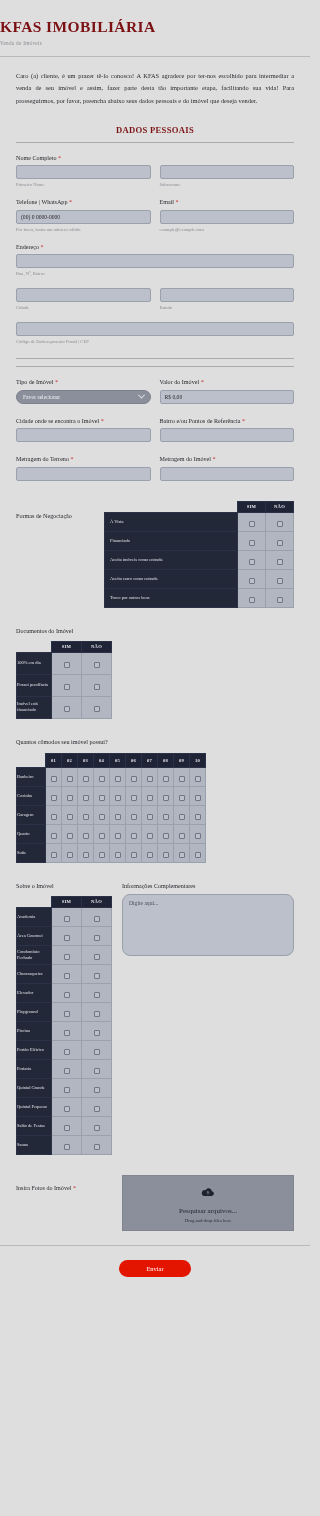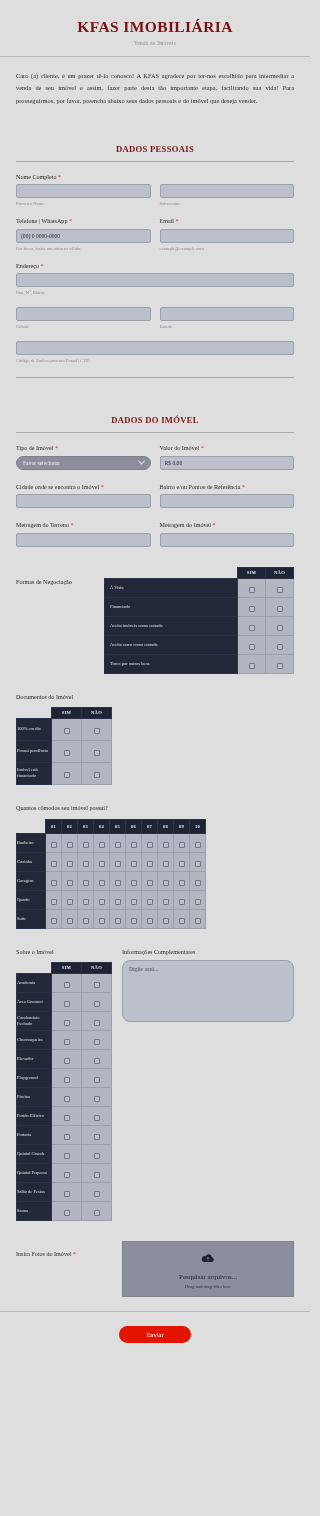--- a/index.html
+++ b/index.html
@@ -6,37 +6,37 @@
   html, body {
     width: 310px; height: 1516px;
     background: #dededf;
     font-family: "Liberation Serif", serif;
     color: #2b2b30;
     overflow: hidden;
   }
   .page { width: 310px; height: 1516px; position: relative; background: #dededf; }
 
   
-  .header { padding: 18px 0 10px; text-align: center; border-bottom: 1px solid #b9b9bd; }
+  .header { padding: 18px 0 10px; border-bottom: 1px solid #b9b9bd; }
   .brand {
     font-size: 15.5px; font-weight: bold; letter-spacing: .4px;
     color: #7b1113; font-family: "Liberation Serif", serif;
   }
   .tagline { font-size: 5.2px; color: #8a8a90; margin-top: 4px; letter-spacing: .3px; }
 
   
   .intro {
     margin: 13px 16px 0; font-size: 6.4px; line-height: 1.92;
     text-align: justify; color: #2b2b30;
   }
 
   
   .section-title {
     text-align: center; color: #7b1113; font-weight: bold;
-    font-size: 8.6px; letter-spacing: .3px; margin-top: 37px;
+    font-size: 8.6px; letter-spacing: .3px; margin-top: 18px;
   }
   .rule { height: 1px; background: #a9a9ae; margin: 7px 16px 0; }
 
   
   .form { padding: 0 16px; }
   .row { display: flex; gap: 9px; margin-top: 12px; }
   .col { flex: 1 1 0; min-width: 0; }
   .col-full { width: 100%; }
   .lbl { font-size: 6.1px; color: #26262b; margin-bottom: 4.5px; display: block; }
   .req { color: #c22; font-size: 6px; }
@@ -204,21 +204,20 @@
     <div class="row">
       <div class="col-full">
         <div class="fld"></div>
         <span class="hint">Código de Endereçamento Postal | CEP</span>
       </div>
     </div>
   </div>
 
   <div class="rule" style="margin-top:14px;"></div>
 
-  <div class="section-title">DADOS DO IMÓVEL</div>
   <div class="rule"></div>
 
   <div class="form">
     <div class="row">
       <div class="col">
         <span class="lbl"><span>Tipo de Imóvel</span> <span class="req">*</span></span>
         <div class="select-pill">
           <span>Favor selecionar</span>
           <span class="chev"></span>
         </div>

